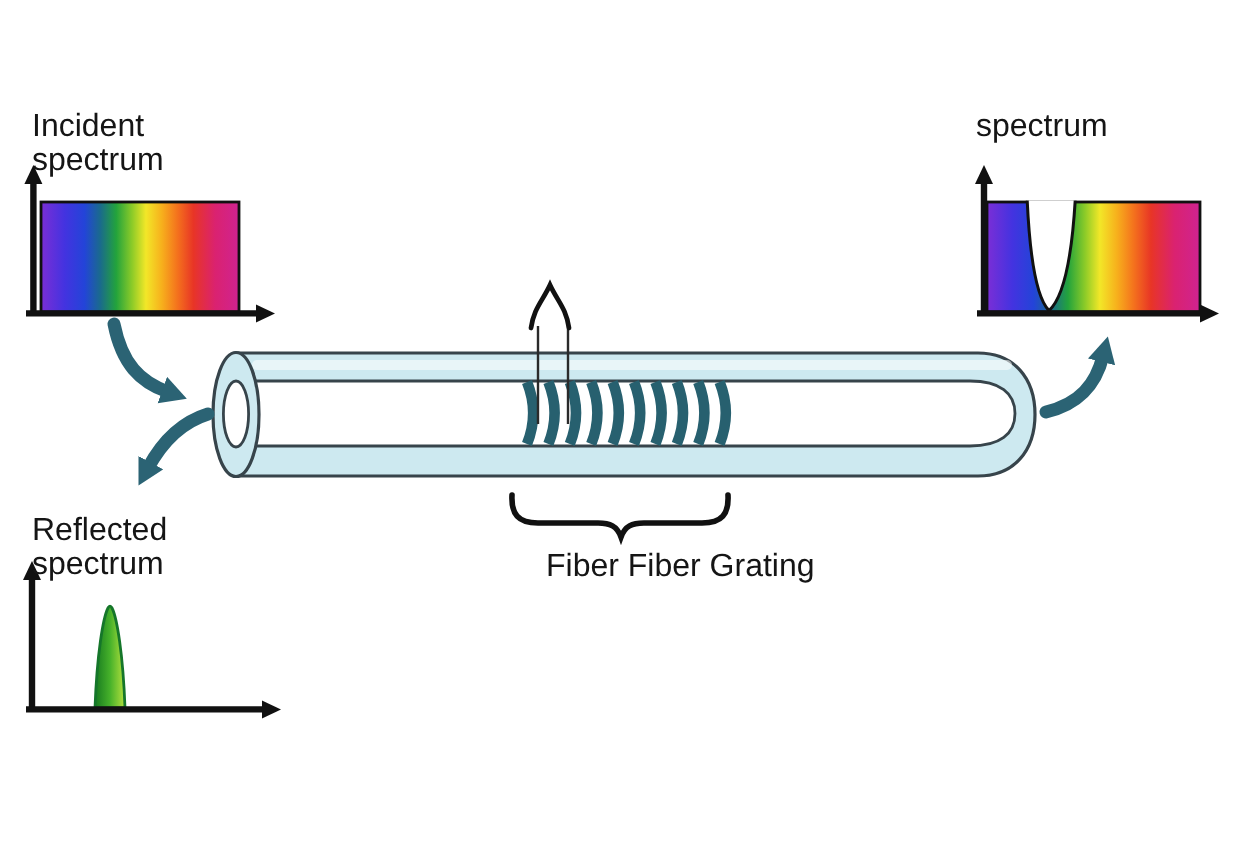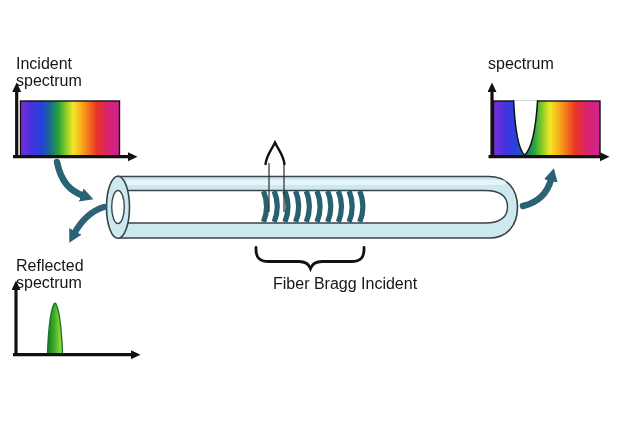--- a/index.html
+++ b/index.html
@@ -134,15 +134,15 @@
     <div>spectrum</div>
   </div>
 
   <div class="lbl lbl-reflected">
     <div>Reflected</div>
     <div>spectrum</div>
   </div>
 
 
 
-  <div class="lbl lbl-fbg">Fiber Bragg Incident</div>
+  <div class="lbl lbl-fbg">Fiber Fiber Grating</div>
 
 </div>
 
 </body></html>

